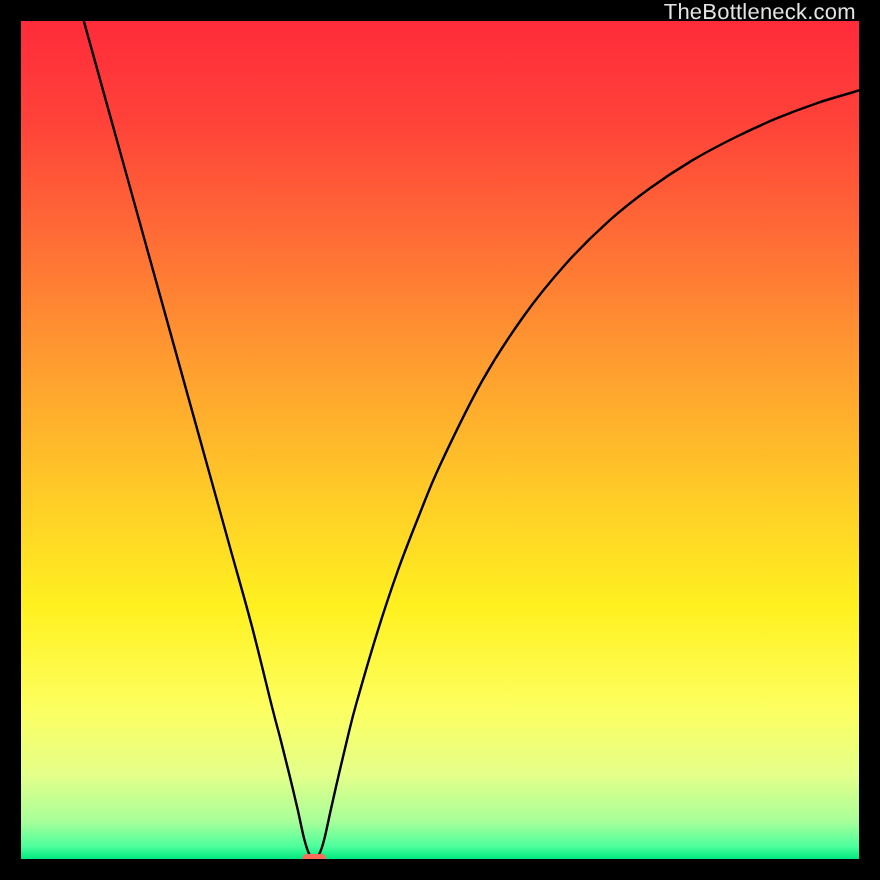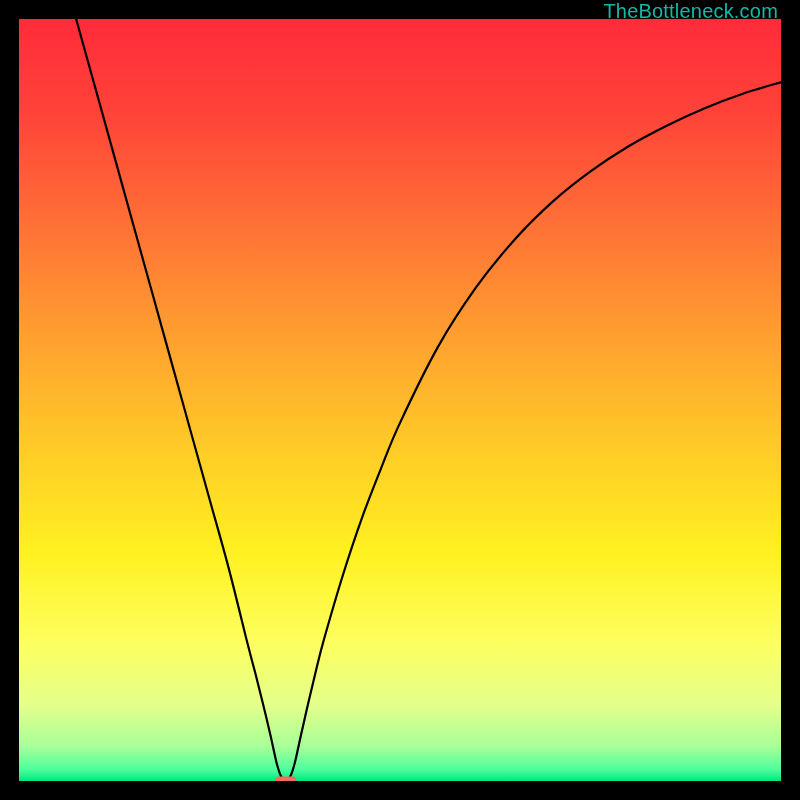--- a/index.html
+++ b/index.html
@@ -23,21 +23,21 @@
     position: absolute;
     left: 0;
     top: 0;
     width: 762px;
     height: 762px;
   }
   .watermark {
     position: absolute;
     top: 0px;
     right: 22px;
-    color: #14b8a6;
+    color: #e5e5e5;
     font-size: 20px;
     font-weight: 500;
     letter-spacing: 0.2px;
     z-index: 10;
   }
 </style>
 </head>
 <body>
 
 <div class="frame">

